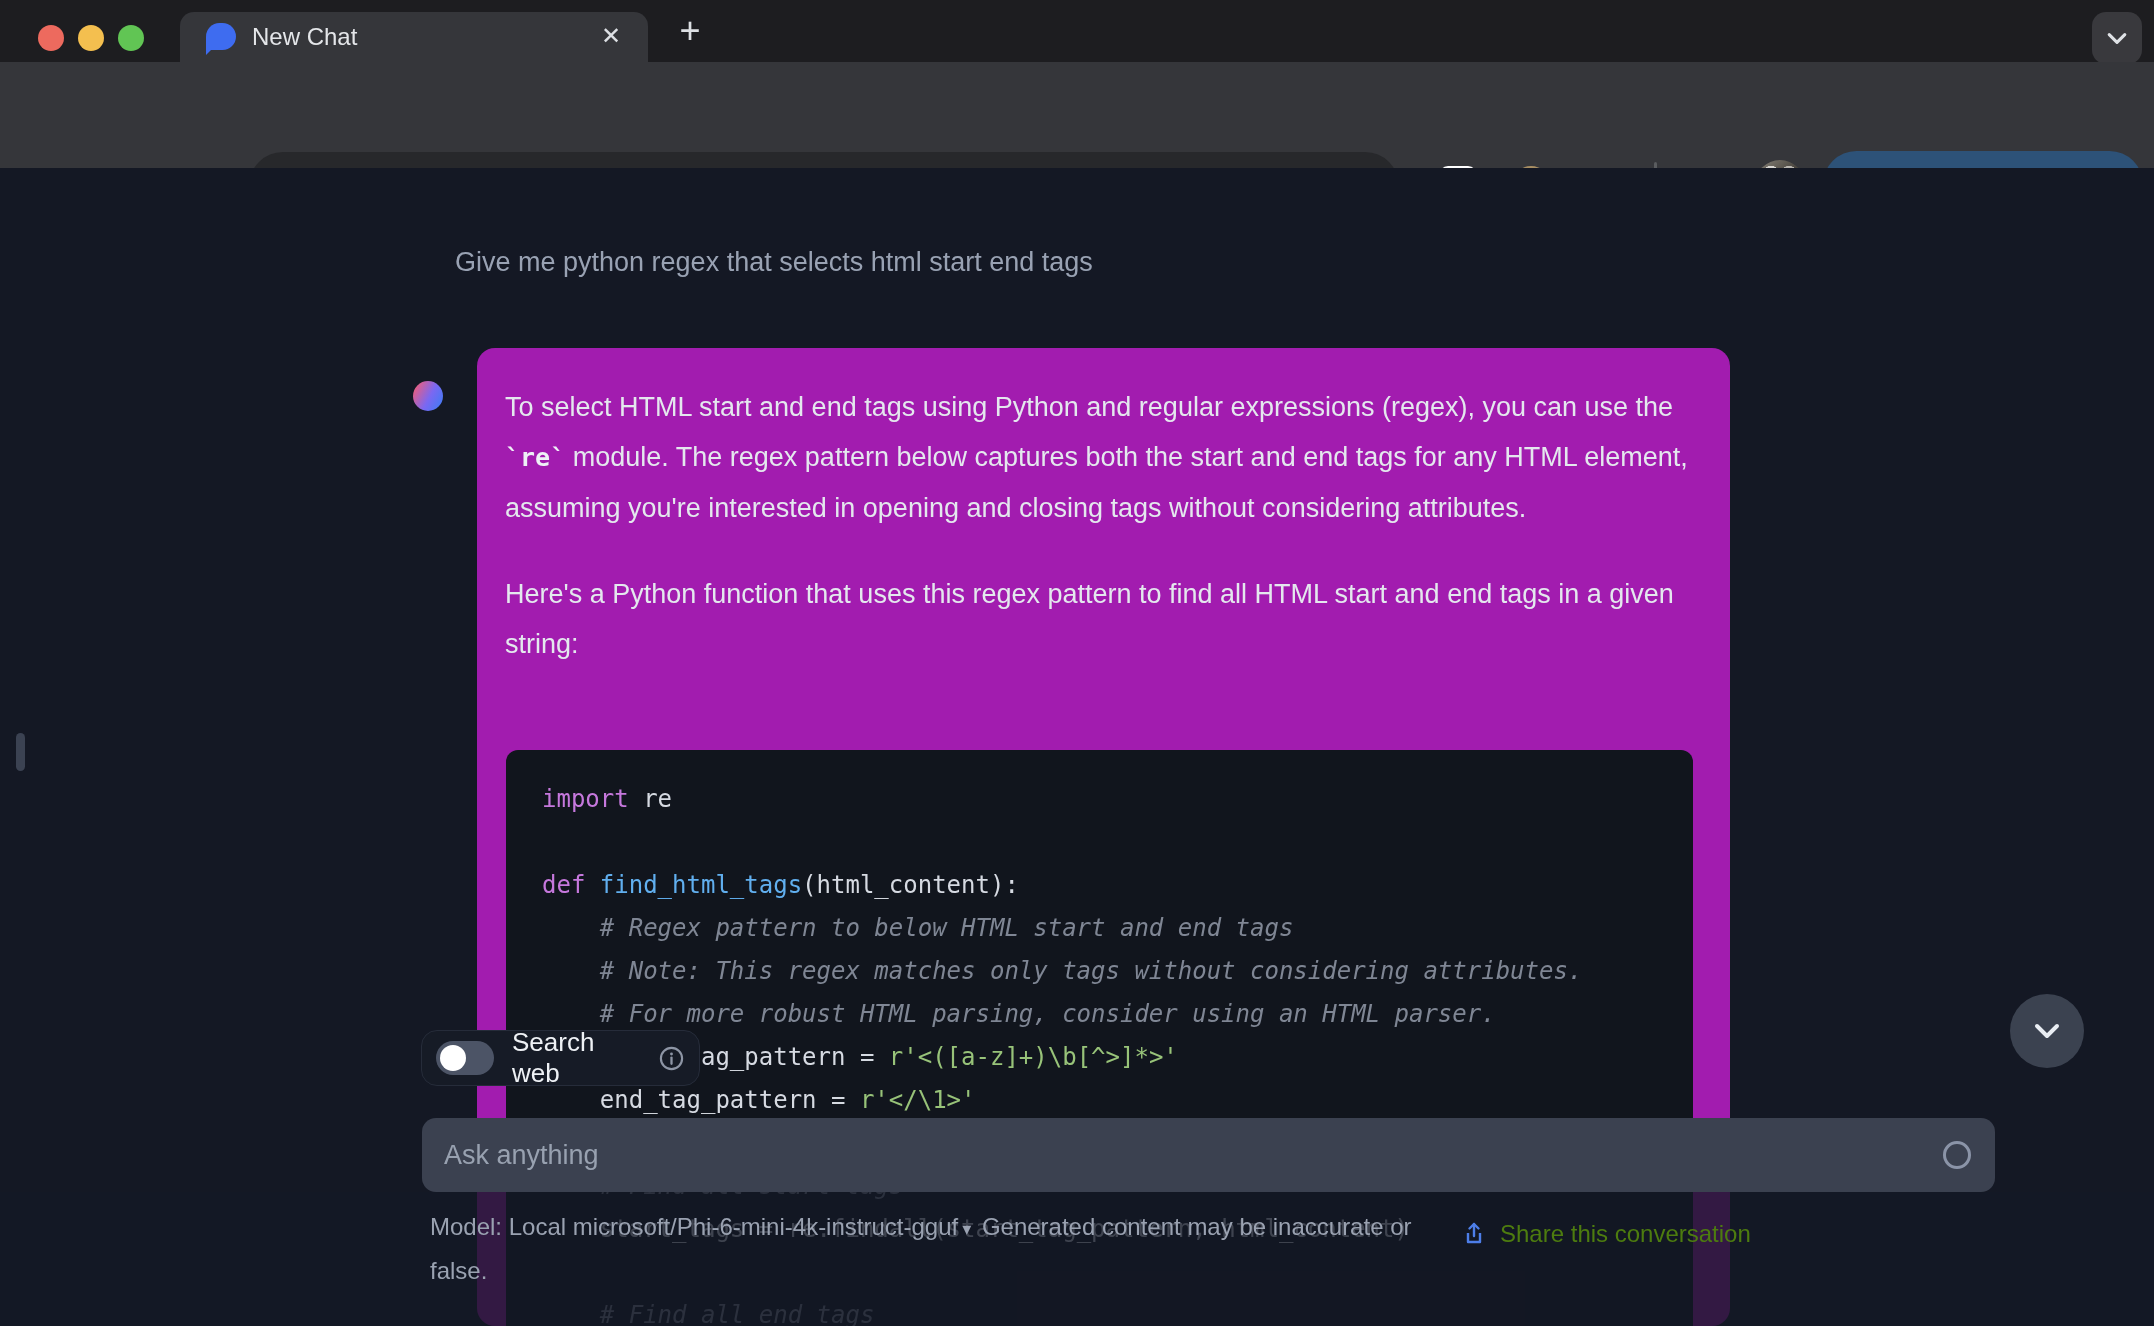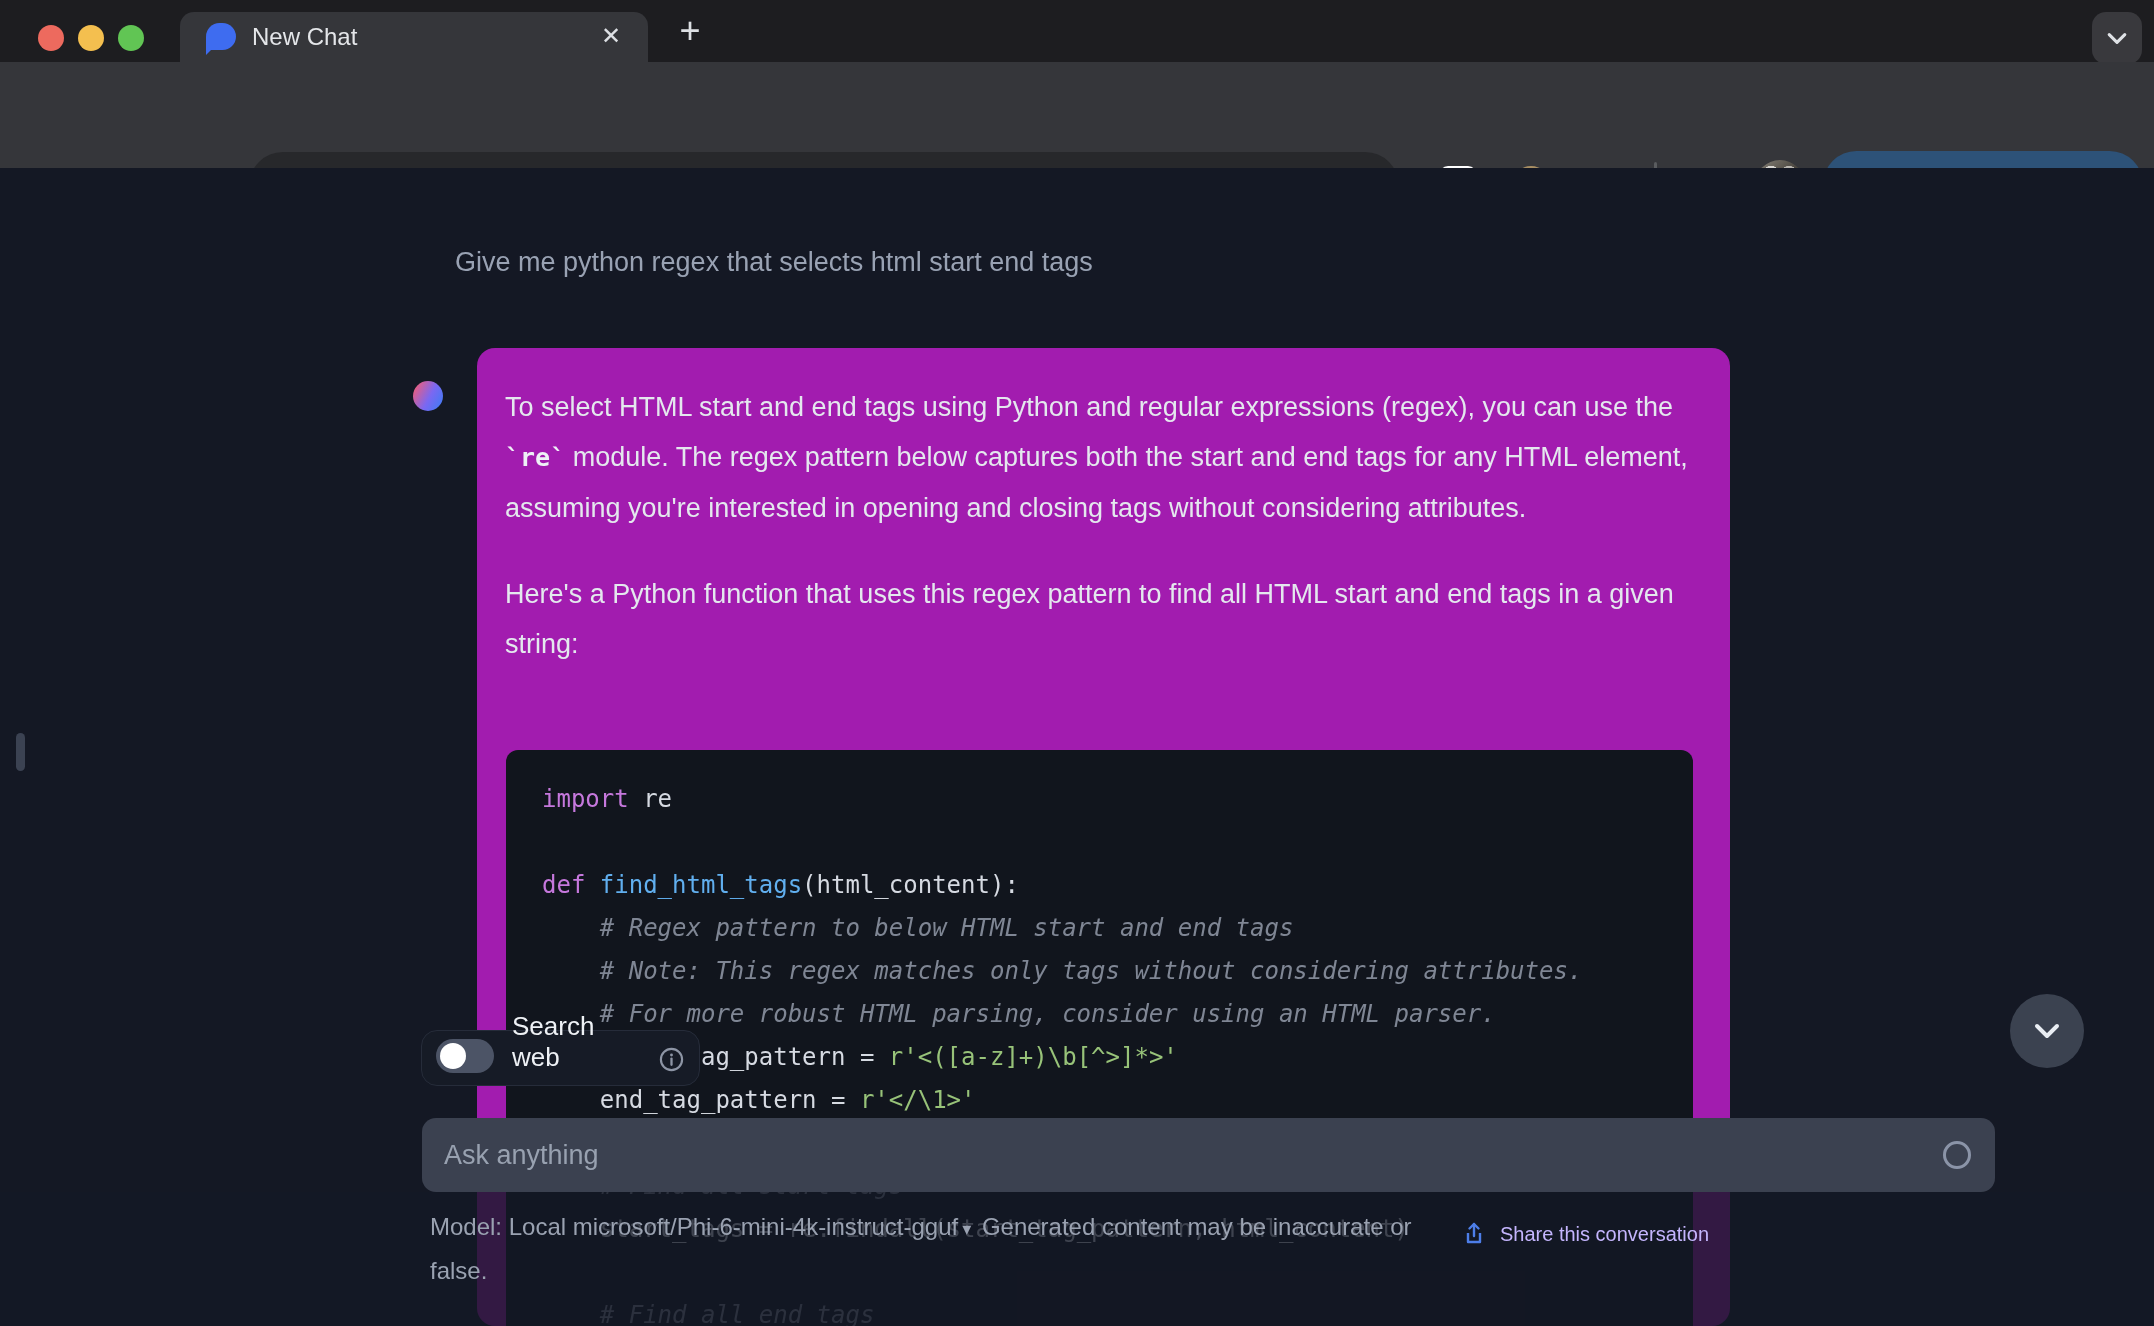--- a/index.html
+++ b/index.html
@@ -57,41 +57,41 @@
 
   .code-block { position:absolute; left:29px; top:402px; width:1187px; height:640px; background:#11151d; border-radius:12px; padding:28px 0 0 36px; font-family:"DejaVu Sans Mono", monospace; font-size:24px; }
   .code-line { height:43px; line-height:43px; white-space:pre; }
   .tok-kw { color:#c678dd; }
   .tok-fn { color:#61afef; }
   .tok-cm { color:#7f8694; font-style:italic; }
   .tok-str { color:#98c379; }
   .tok-pl { color:#d6dae2; }
 
   
-  .search-pill { position:absolute; left:421px; top:862px; width:279px; height:56px; background:#161b26; border:1px solid #262c3a; border-radius:16px; display:flex; align-items:flex-end; padding:12px 14px; z-index:5; }
+  .search-pill { position:absolute; left:421px; top:862px; width:279px; height:56px; background:#161b26; border:1px solid #262c3a; border-radius:16px; display:flex; align-items:center; padding:4px 14px; z-index:5; }
   .toggle { width:58px; height:34px; border-radius:17px; background:#4c5466; position:relative; flex:0 0 auto; }
   .toggle::after { content:''; position:absolute; left:4px; top:4px; width:26px; height:26px; border-radius:50%; background:#ffffff; }
   .search-label { color:#eef1f5; font-size:26px; margin-left:18px; }
   .info-ic { margin-left:12px; }
 
   .stop-btn { position:absolute; left:1455px; top:867px; width:257px; height:54px; background:#3c4351; border-radius:10px; display:flex; align-items:center; justify-content:center; z-index:5; }
   .stop-sq { width:22px; height:22px; border-radius:4px; background:#c9cfdb; margin-right:14px; }
   .stop-label { color:#d6dae2; font-size:26px; }
 
   .ask-wrap { position:absolute; left:422px; top:950px; width:1573px; height:74px; z-index:6; }
   .ask-input { width:100%; height:100%; background:#3b4150; border:none; outline:none; border-radius:14px; color:#e8ebf0; font-size:27px; padding:0 70px 0 22px; font-family:"Liberation Sans", sans-serif; }
   .ask-input::placeholder { color:#98a1b0; opacity:1; }
   .ask-ring { position:absolute; right:24px; top:23px; width:28px; height:28px; border:3px solid #8b94a8; border-radius:50%; }
 
   
   .veil { position:absolute; left:0; top:1024px; width:2154px; height:134px; background:rgba(19,24,37,0.78); z-index:7; }
   .model-note { position:absolute; left:430px; top:1038px; width:1035px; color:#9aa2b1; font-size:24px; line-height:42px; z-index:8; }
   .model-caret { font-size:18px; color:#9aa2b1; padding:0 4px; }
   .share { position:absolute; left:1460px; top:1052px; display:flex; align-items:center; z-index:8; }
-  .share-label { color:#c4b5fd; font-size:20px; margin-left:12px; }
+  .share-label { color:#4d7c0f; font-size:24px; margin-left:12px; }
 
   .fab { position:absolute; left:2010px; top:826px; width:74px; height:74px; border-radius:50%; background:#3b4250; display:flex; align-items:center; justify-content:center; z-index:9; }
 
   svg { display:block; }
 </style>
 </head>
 <body>
 
 <div class="tabstrip">
   <span class="traffic t-red"></span>

